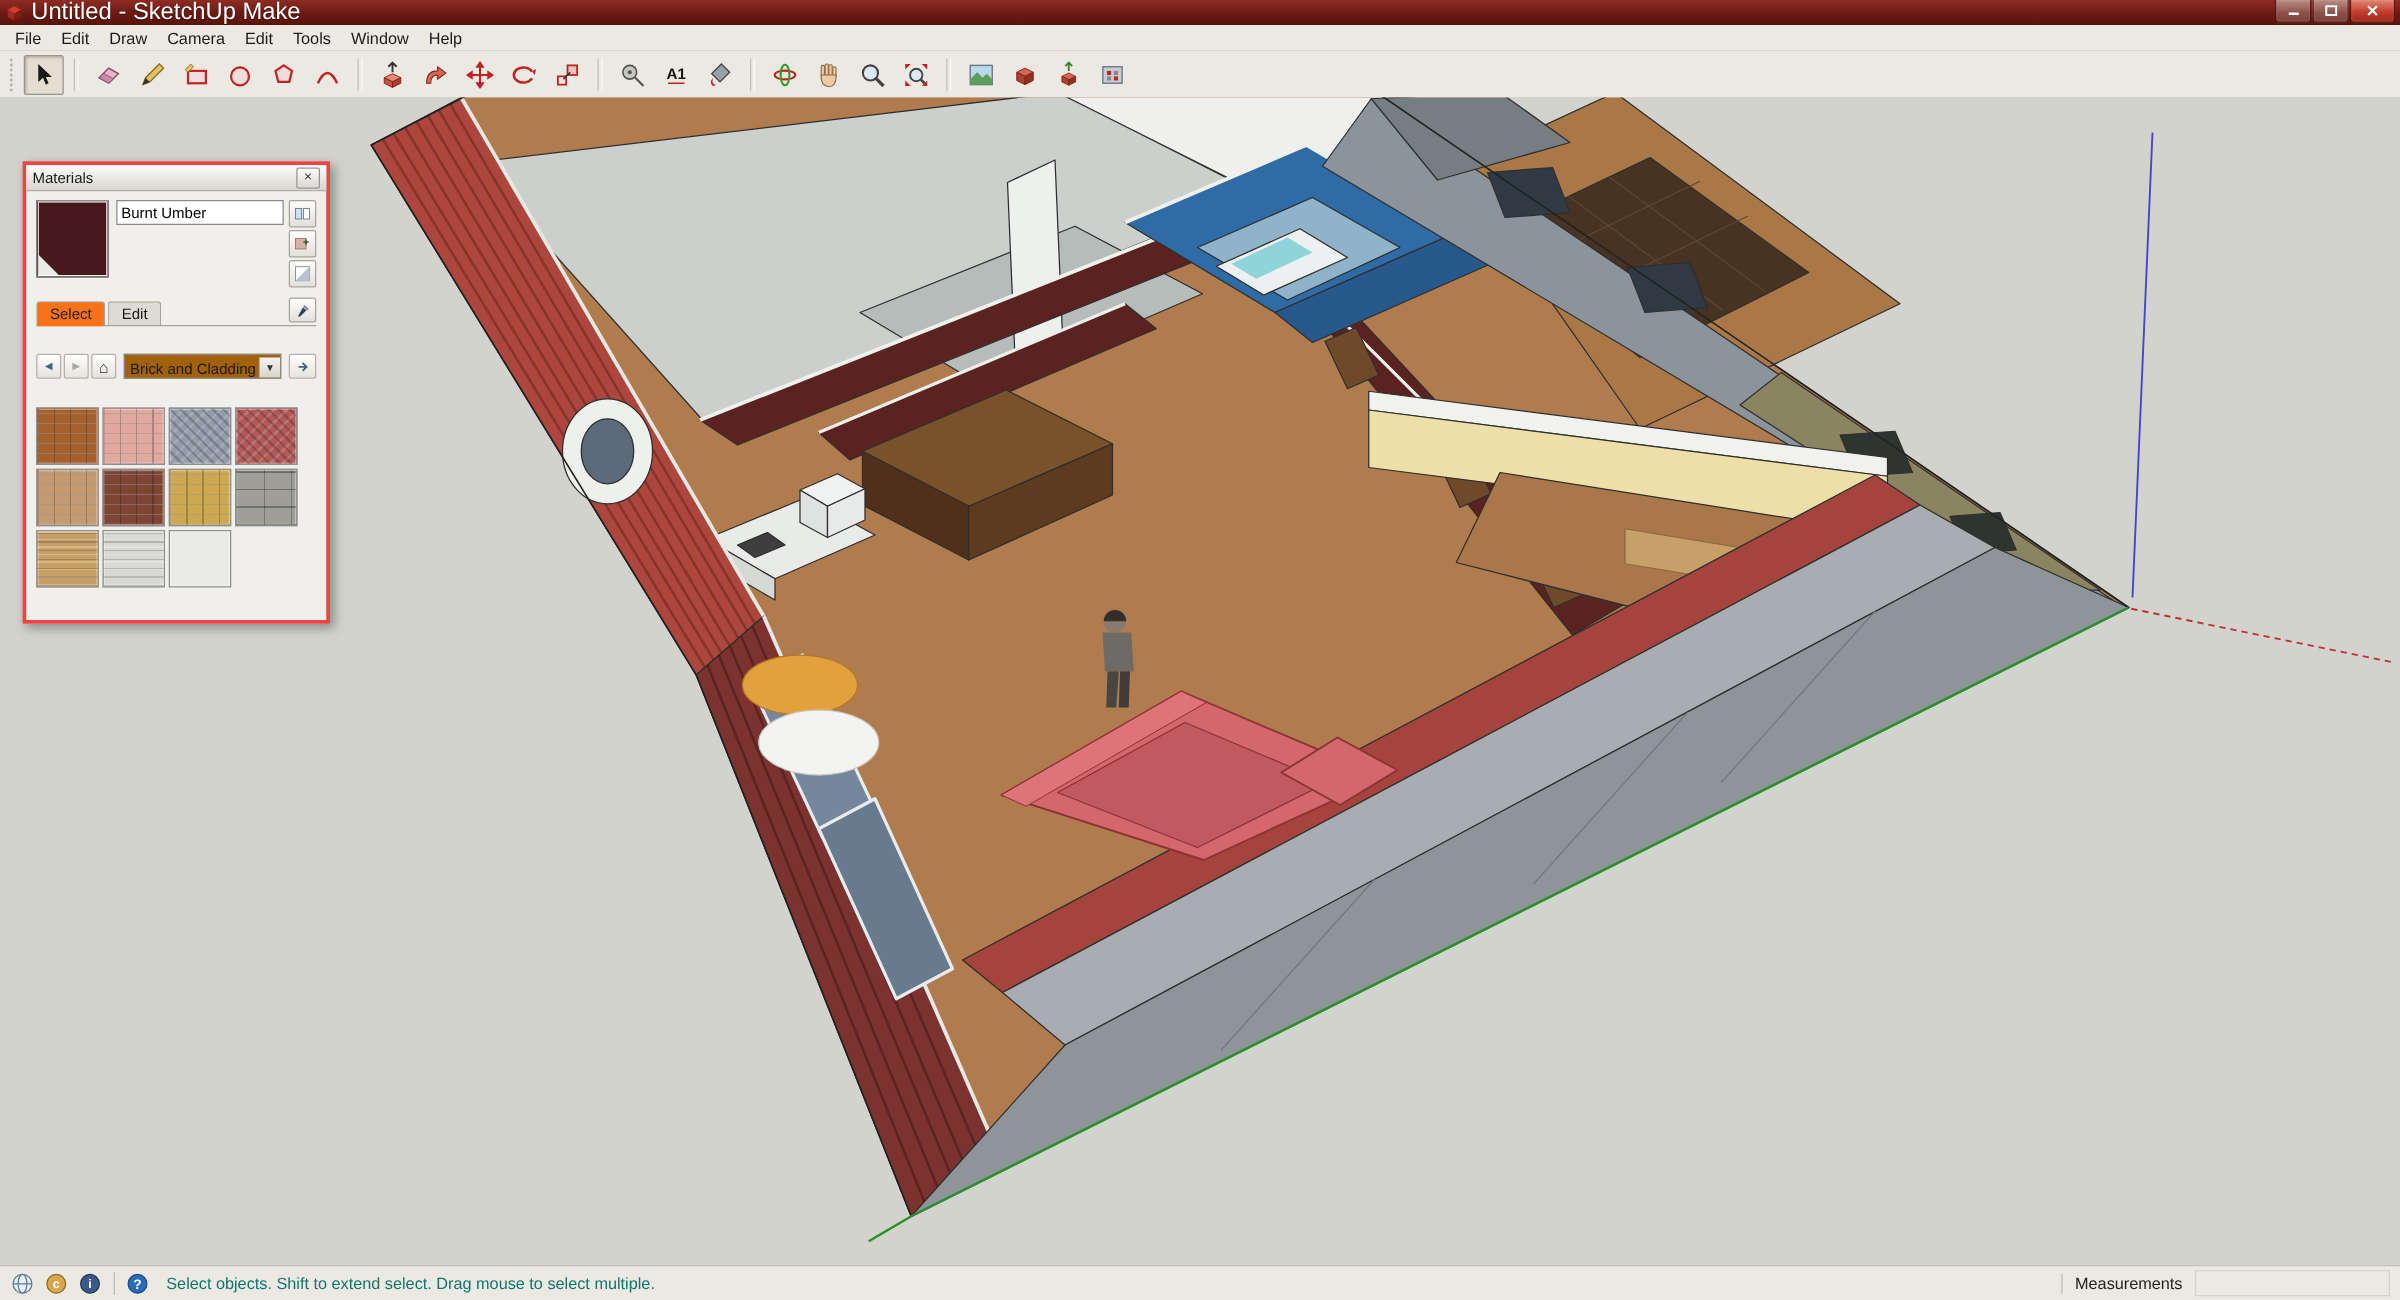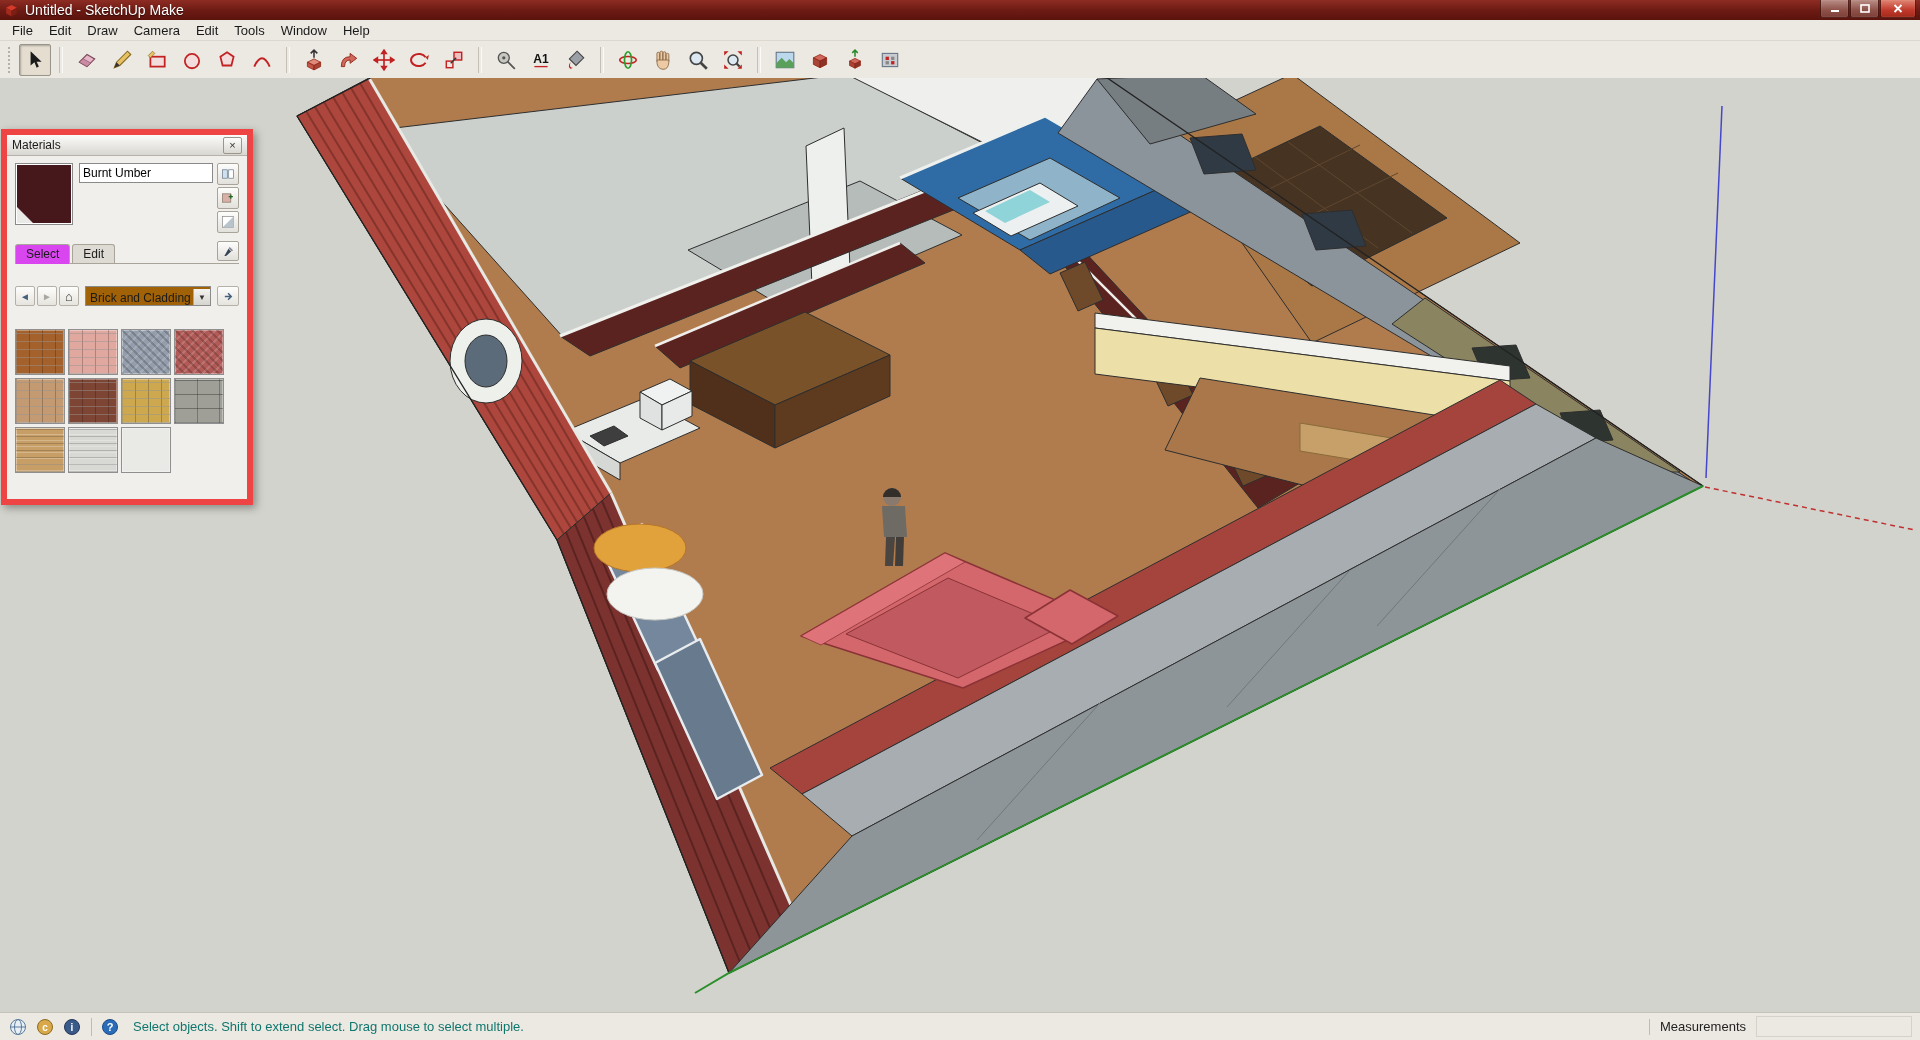--- a/index.html
+++ b/index.html
@@ -4,21 +4,21 @@
 <style>
   html,body{margin:0;padding:0;overflow:hidden;}
   body{width:1920px;height:1040px;position:relative;background:#ece9e2;
        font-family:"Liberation Sans", sans-serif;font-size:13px;color:#1a1a1a;}
 
   
   .titlebar{position:absolute;top:0;left:0;right:0;height:20px;
     background:linear-gradient(180deg,#8e2c23,#6b1a13 55%,#5c130d);
     display:flex;align-items:center;padding:0 4px;color:#fff;}
   .tb-logo{width:16px;height:16px;margin-right:5px;display:flex;align-items:center;}
-  .tb-title{font-size:14px;text-shadow:0 1px 1px rgba(0,0,0,.6);}
+  .tb-title{font-size:19px;text-shadow:0 1px 1px rgba(0,0,0,.6);}
   .tb-buttons{margin-left:auto;display:flex;align-items:flex-start;height:20px;}
   .tb-btn{width:27px;height:17px;margin-left:1px;border:1px solid rgba(60,10,5,.8);
     border-top:none;border-radius:0 0 3px 3px;display:flex;align-items:center;justify-content:center;
     background:linear-gradient(180deg,#b98e86,#8d5149 60%,#7c4038);box-shadow:inset 0 0 1px rgba(255,255,255,.5);}
   .tb-btn.close{width:34px;background:linear-gradient(180deg,#e08573,#c0392b 60%,#a52a1a);}
   .tb-btn svg{display:block;}
 
   
   .menubar{position:absolute;top:20px;left:0;right:0;height:20px;background:#ece9e2;
     display:flex;align-items:flex-end;padding-left:4px;border-bottom:1px solid #dcd8d0;}
@@ -32,22 +32,22 @@
     border:1px solid transparent;border-radius:2px;margin-right:3px;}
   .tool-btn.active{background:#e4ddd0;border-color:#9a958a;
     box-shadow:inset 1px 1px 2px rgba(0,0,0,.25);}
   .tool-sep{width:2px;height:26px;margin:0 8px 0 5px;border-left:1px solid #c4c0b8;border-right:1px solid #fbfaf7;}
 
   
   .viewport{position:absolute;top:78px;left:0;width:1920px;height:935px;background:#d3d3cd;}
   .viewport svg{display:block;width:100%;height:100%;}
 
   
-  .materials-panel{position:absolute;left:1px;top:129px;width:240px;height:364px;
-    background:#f0efec;border:6px solid #ef4444;box-shadow:3px 3px 8px rgba(0,0,0,.35);
+  .materials-panel{position:absolute;left:18px;top:129px;width:240px;height:364px;
+    background:#f0efec;border:3px solid #ef4444;box-shadow:3px 3px 8px rgba(0,0,0,.35);
     font-size:12px;}
   .mp-header{height:20px;background:linear-gradient(180deg,#fbfbfa,#d9d7d1);
     border-bottom:1px solid #b5b1a8;display:flex;align-items:center;padding:0 5px;}
   .mp-header span.mp-title{font-size:12px;}
   .mp-close{margin-left:auto;width:17px;height:15px;border:1px solid #9a968c;border-radius:2px;
     background:linear-gradient(180deg,#fdfdfc,#dad8d2);display:flex;align-items:center;justify-content:center;
     font-size:11px;line-height:1;color:#333;}
   .mp-body{padding:7px 8px 6px 8px;}
   .mp-top{display:flex;text-decoration:underline;}
   .mp-swatch{width:62px;height:60px;border:1px solid #8a8a8a;position:relative;box-shadow:inset 0 0 0 1px #fff;}
@@ -56,21 +56,21 @@
   .mp-top-right{flex:1;display:flex;margin-left:6px;}
   .mp-name-col{flex:1;}
   .mp-name{width:126px;height:16px;border:1px solid #8a8a8a;background:#fff;font-size:12px;
     font-family:"Liberation Sans",sans-serif;padding:1px 3px;}
   .mp-btn-col{width:24px;display:flex;flex-direction:column;align-items:flex-end;margin-left:2px;}
   .mp-small-btn{width:20px;height:20px;border:1px solid #a8a49a;border-radius:2px;margin-bottom:2px;
     background:linear-gradient(180deg,#fdfdfc,#e2e0da);display:flex;align-items:center;justify-content:center;}
   .mp-tabs{display:flex;align-items:flex-end;margin-top:8px;border-bottom:1px solid #a8a49a;height:20px;position:relative;}
   .mp-tab{padding:2px 10px 2px 10px;border:1px solid #a8a49a;border-bottom:none;border-radius:3px 3px 0 0;
     background:#dddbd4;margin-right:2px;font-size:12px;}
-  .mp-tab.active{background:#d946ef;position:relative;top:1px;padding-bottom:3px;}
+  .mp-tab.active{background:#f97316;position:relative;top:1px;padding-bottom:3px;}
   .mp-sample-btn{position:absolute;right:0;bottom:2px;width:20px;height:18px;border:1px solid #a8a49a;
     border-radius:2px;background:linear-gradient(180deg,#fdfdfc,#e2e0da);
     display:flex;align-items:center;justify-content:center;}
   .mp-nav{display:flex;align-items:center;margin-top:6px;}
   .mp-nav-btn{width:18px;height:18px;border:1px solid #b5b1a8;border-radius:2px;margin-right:2px;
     background:linear-gradient(180deg,#fdfdfc,#e6e4de);display:flex;align-items:center;justify-content:center;
     font-size:10px;color:#44617e;}
   .mp-nav-btn.disabled{color:#a8a8a2;}
   .mp-home{font-size:13px;color:#333;}
   .mp-combo{flex:1;height:18px;border:1px solid #8a8a8a;background:#a16207;display:flex;align-items:flex-end;

